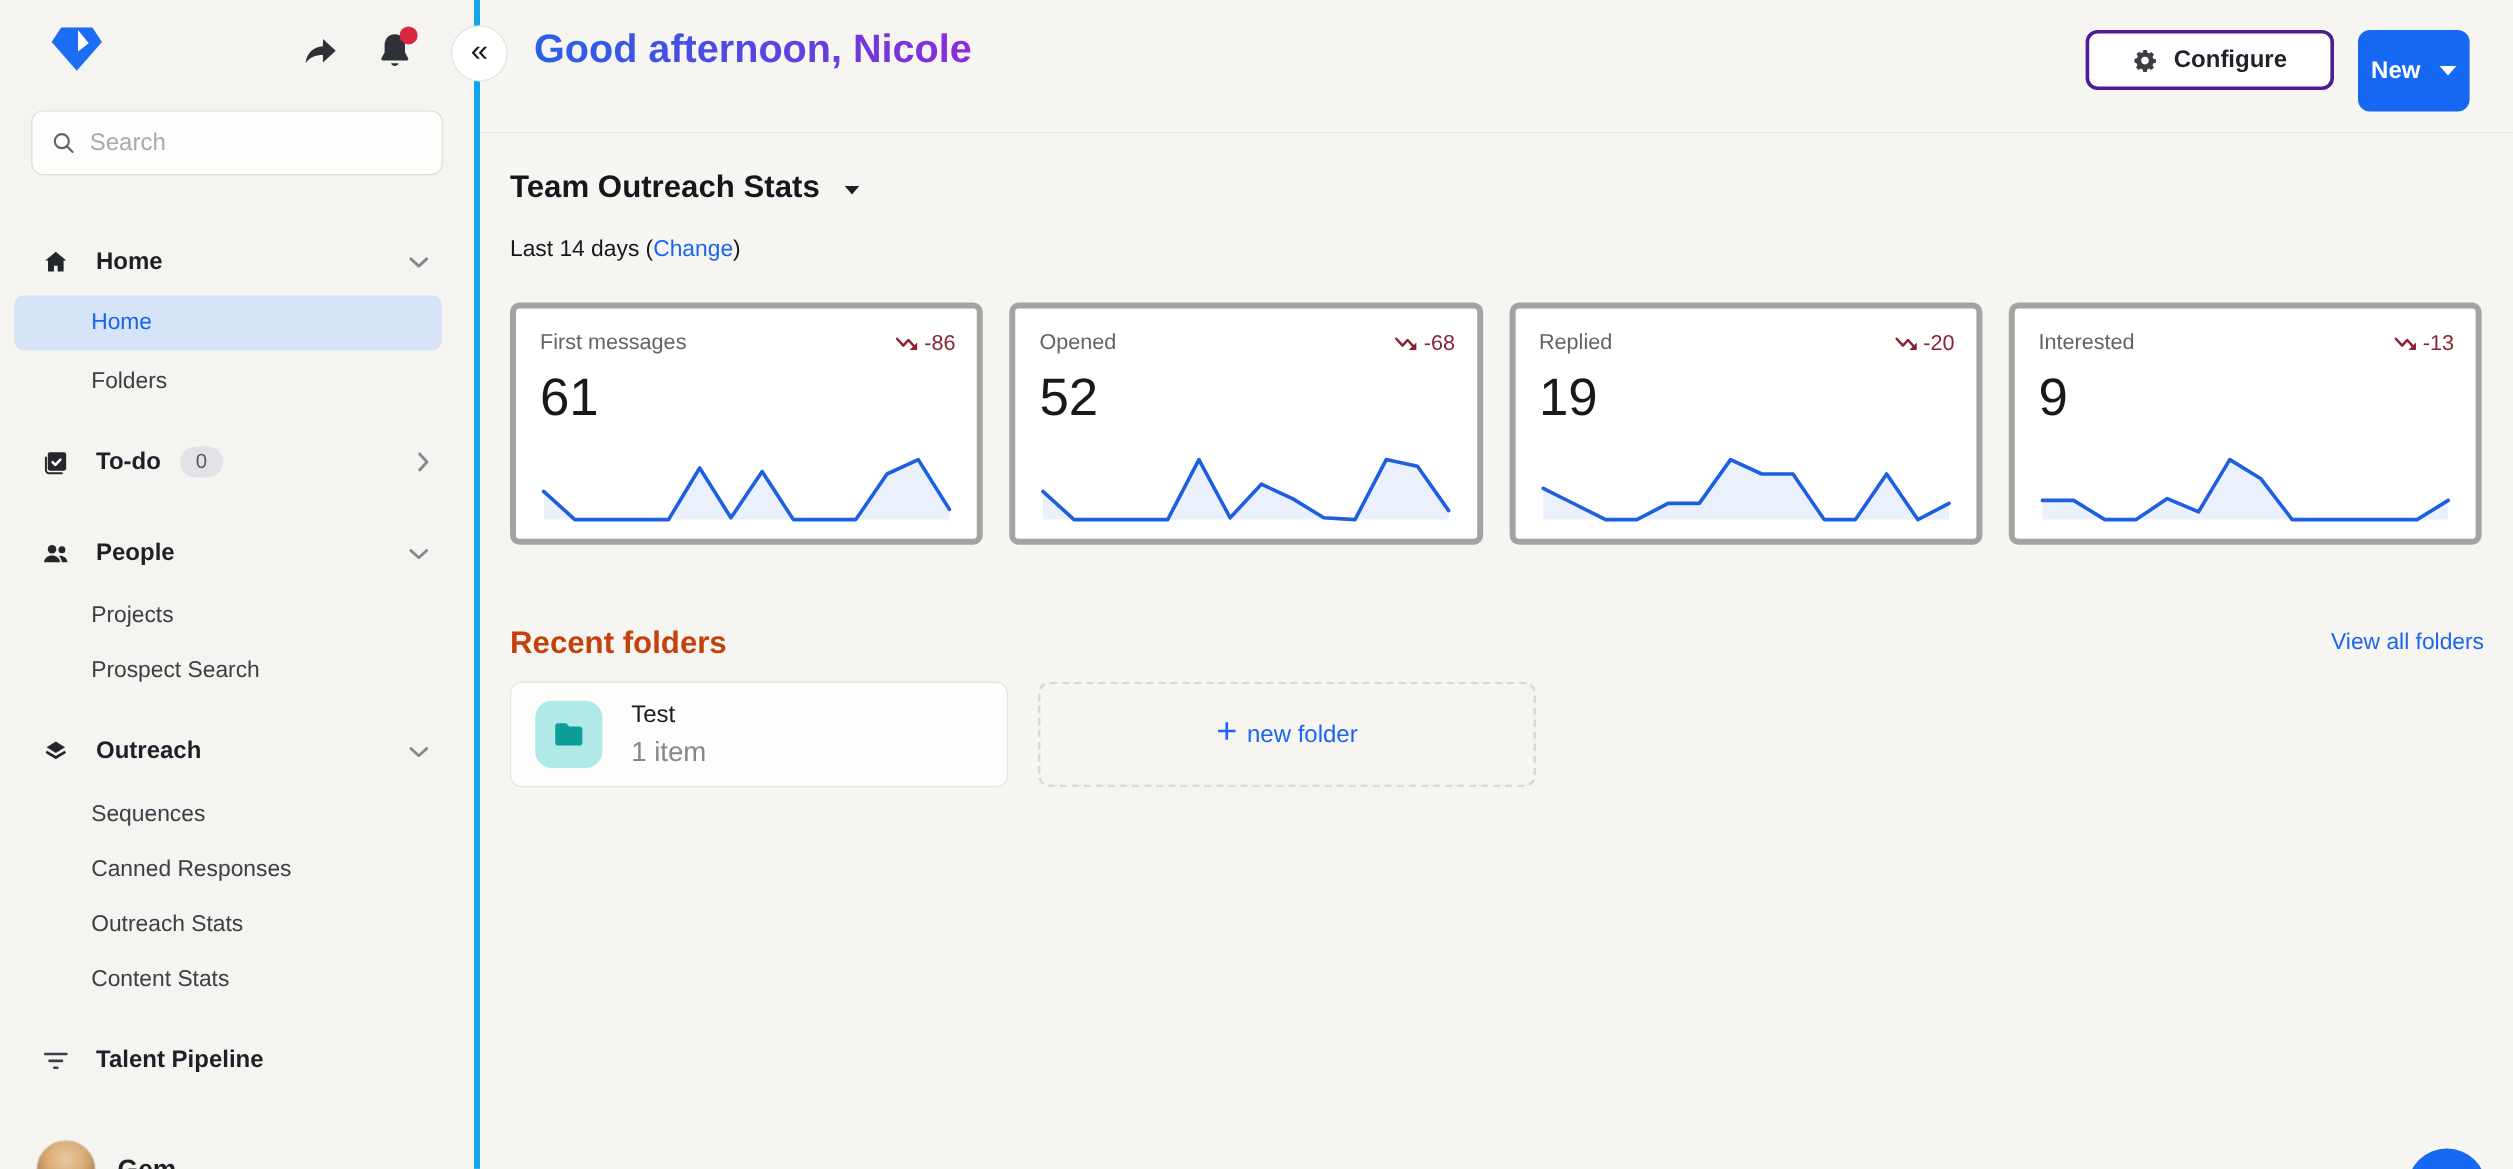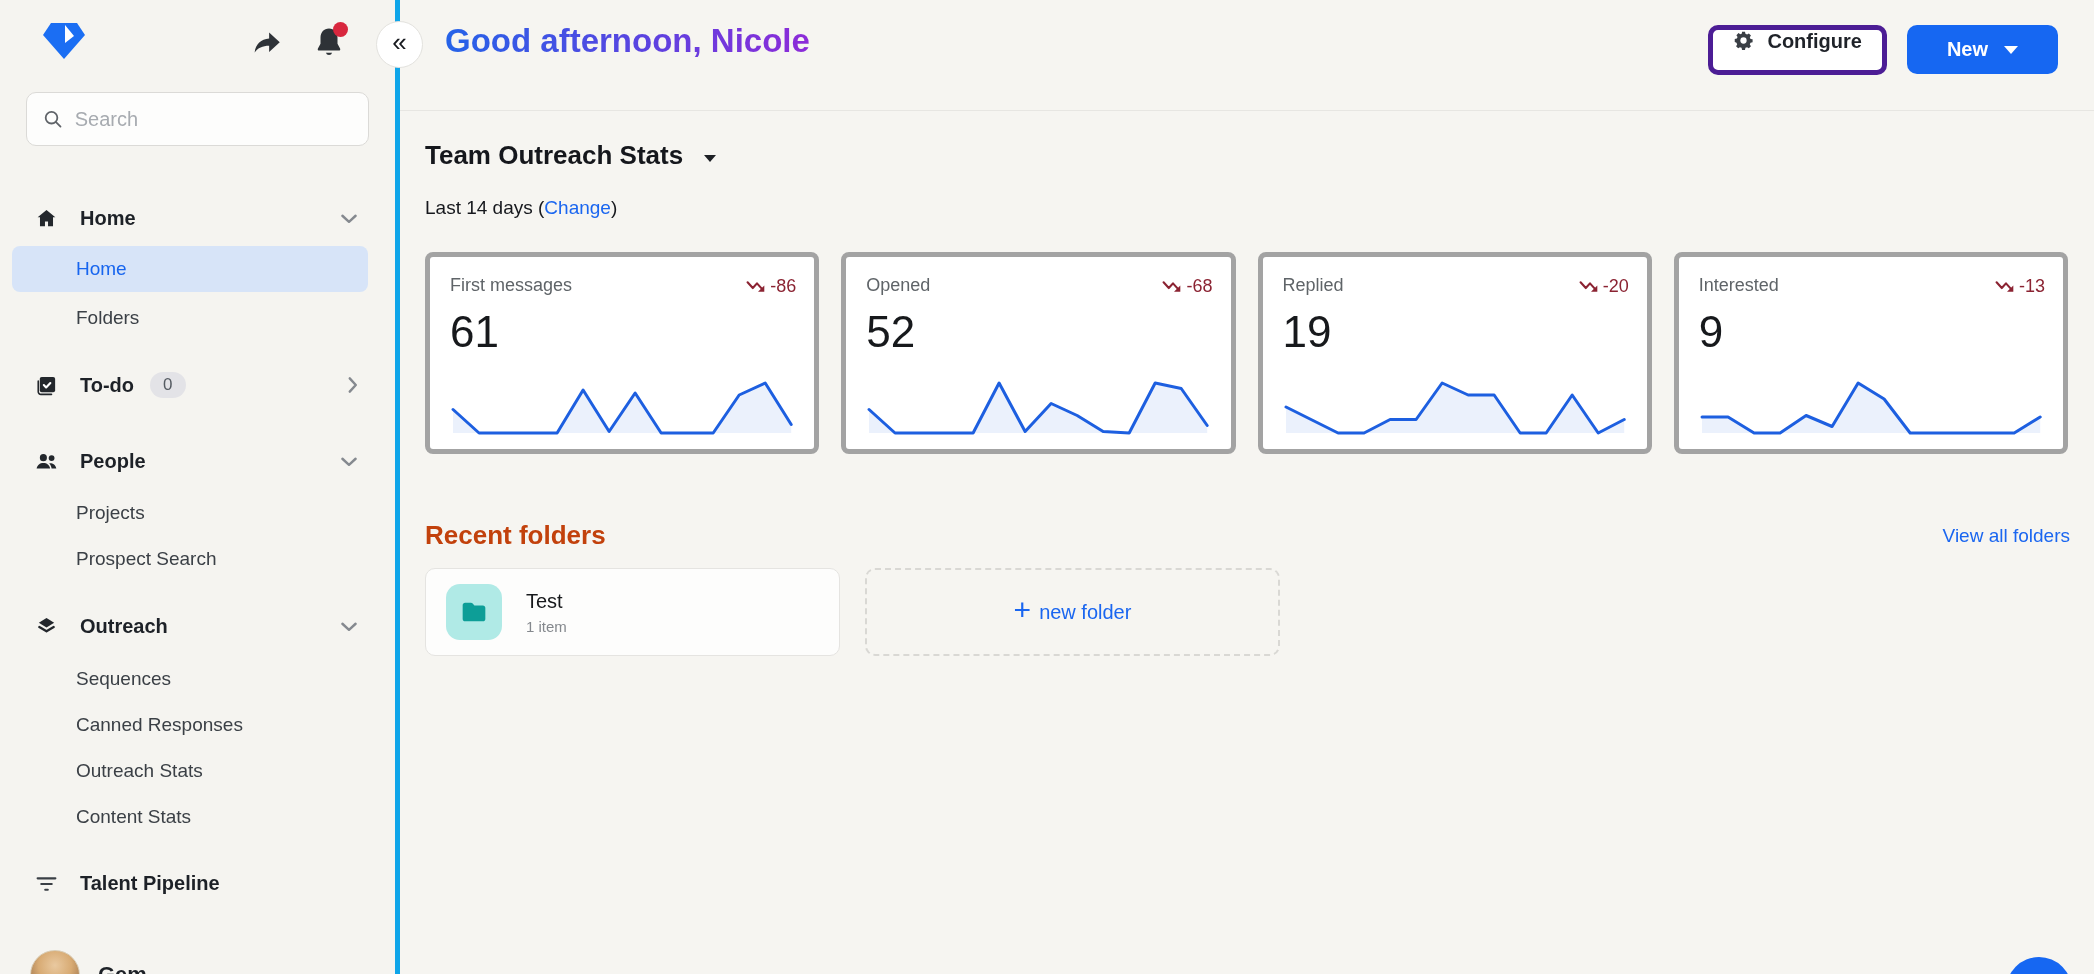--- a/index.html
+++ b/index.html
@@ -45,24 +45,24 @@
   
   .main { position:absolute; left:400px; top:0; right:0; height:974px; }
   .collapse-btn { position:absolute; left:-24px; top:21px; width:47px; height:47px;
     border-radius:50%; background:#fff; border:1px solid #e3e2de; z-index:5;
     display:flex; align-items:center; justify-content:center; font-size:26px;
     color:#16181d; cursor:pointer; padding-bottom:4px; }
   .greeting { position:absolute; left:45px; top:22px; font-size:33px; font-weight:700;
     background:linear-gradient(90deg,#2563e8 0%,#5b43e0 55%,#8d2bd8 100%);
     -webkit-background-clip:text; background-clip:text; color:transparent; }
   .hdr-buttons { position:absolute; right:36px; top:25px; display:flex; gap:20px; }
-  .btn-configure { height:50px; padding:0 20px; border-radius:10px; background:#fff;
-    border:5px solid #4c1d95; display:flex; gap:13px;
+  .btn-configure { height:50px; padding:0 36px; border-radius:10px; background:#fff;
+    border:3px solid #4c1d95; display:flex; align-items:center; gap:13px;
     font-size:20px; font-weight:600; color:#1f2329; cursor:pointer; }
-  .btn-new { height:49px; padding:0 40px; border-radius:10px; background:#1667f2;
+  .btn-new { height:68px; padding:0 11px; border-radius:10px; background:#1667f2;
     border:none; color:#fff; display:flex; align-items:center; gap:16px;
     font-size:20px; font-weight:600; cursor:pointer; }
   .caret-white { width:0; height:0; border-left:7px solid transparent;
     border-right:7px solid transparent; border-top:8px solid #fff; }
   .caret-dark { width:0; height:0; border-left:6px solid transparent;
     border-right:6px solid transparent; border-top:7px solid #1d2025; margin-top:5px; }
   .divider { position:absolute; left:0; right:0; top:110px; height:1px; background:#e7e6e2; }
 
   .stats-title { position:absolute; left:25px; top:140px; font-size:26px; font-weight:700;
     color:#15171c; display:flex; align-items:center; gap:21px; cursor:pointer; }
@@ -84,21 +84,21 @@
     display:flex; justify-content:space-between; align-items:flex-end; }
   .folders-title { font-size:26px; font-weight:700; color:#c2410c; }
   .view-all { font-size:19px; margin-bottom:4px; }
   .folder-row { position:absolute; left:25px; top:568px; display:flex; gap:25px; }
   .folder-card { width:415px; height:88px; background:#fdfdfc; border:1px solid #e5e4e1;
     border-radius:10px; display:flex; align-items:center; padding:0 20px; gap:24px;
     cursor:pointer; }
   .folder-tile { width:56px; height:56px; border-radius:14px; background:#b0eae6;
     display:flex; align-items:center; justify-content:center; }
   .folder-name { font-size:20px; color:#17191c; }
-  .folder-count { font-size:15px; color:#84888d; margin-top:5px; }
+  .folder-count { font-size:23px; color:#84888d; margin-top:5px; }
   .new-folder { width:415px; height:88px; border:2px dashed #d9d8d4; border-radius:10px;
     background:transparent; display:flex; align-items:center; justify-content:center;
     gap:8px; color:#1a66f0; cursor:pointer; }
   .plus { font-size:30px; font-weight:500; line-height:1; margin-top:-4px; }
   .new-label { font-size:20px; }
 
   .fab { position:absolute; left:2006px; top:957px; width:66px; height:66px;
     border-radius:50%; background:#1667f2; cursor:pointer; }
 </style>
 </head>

